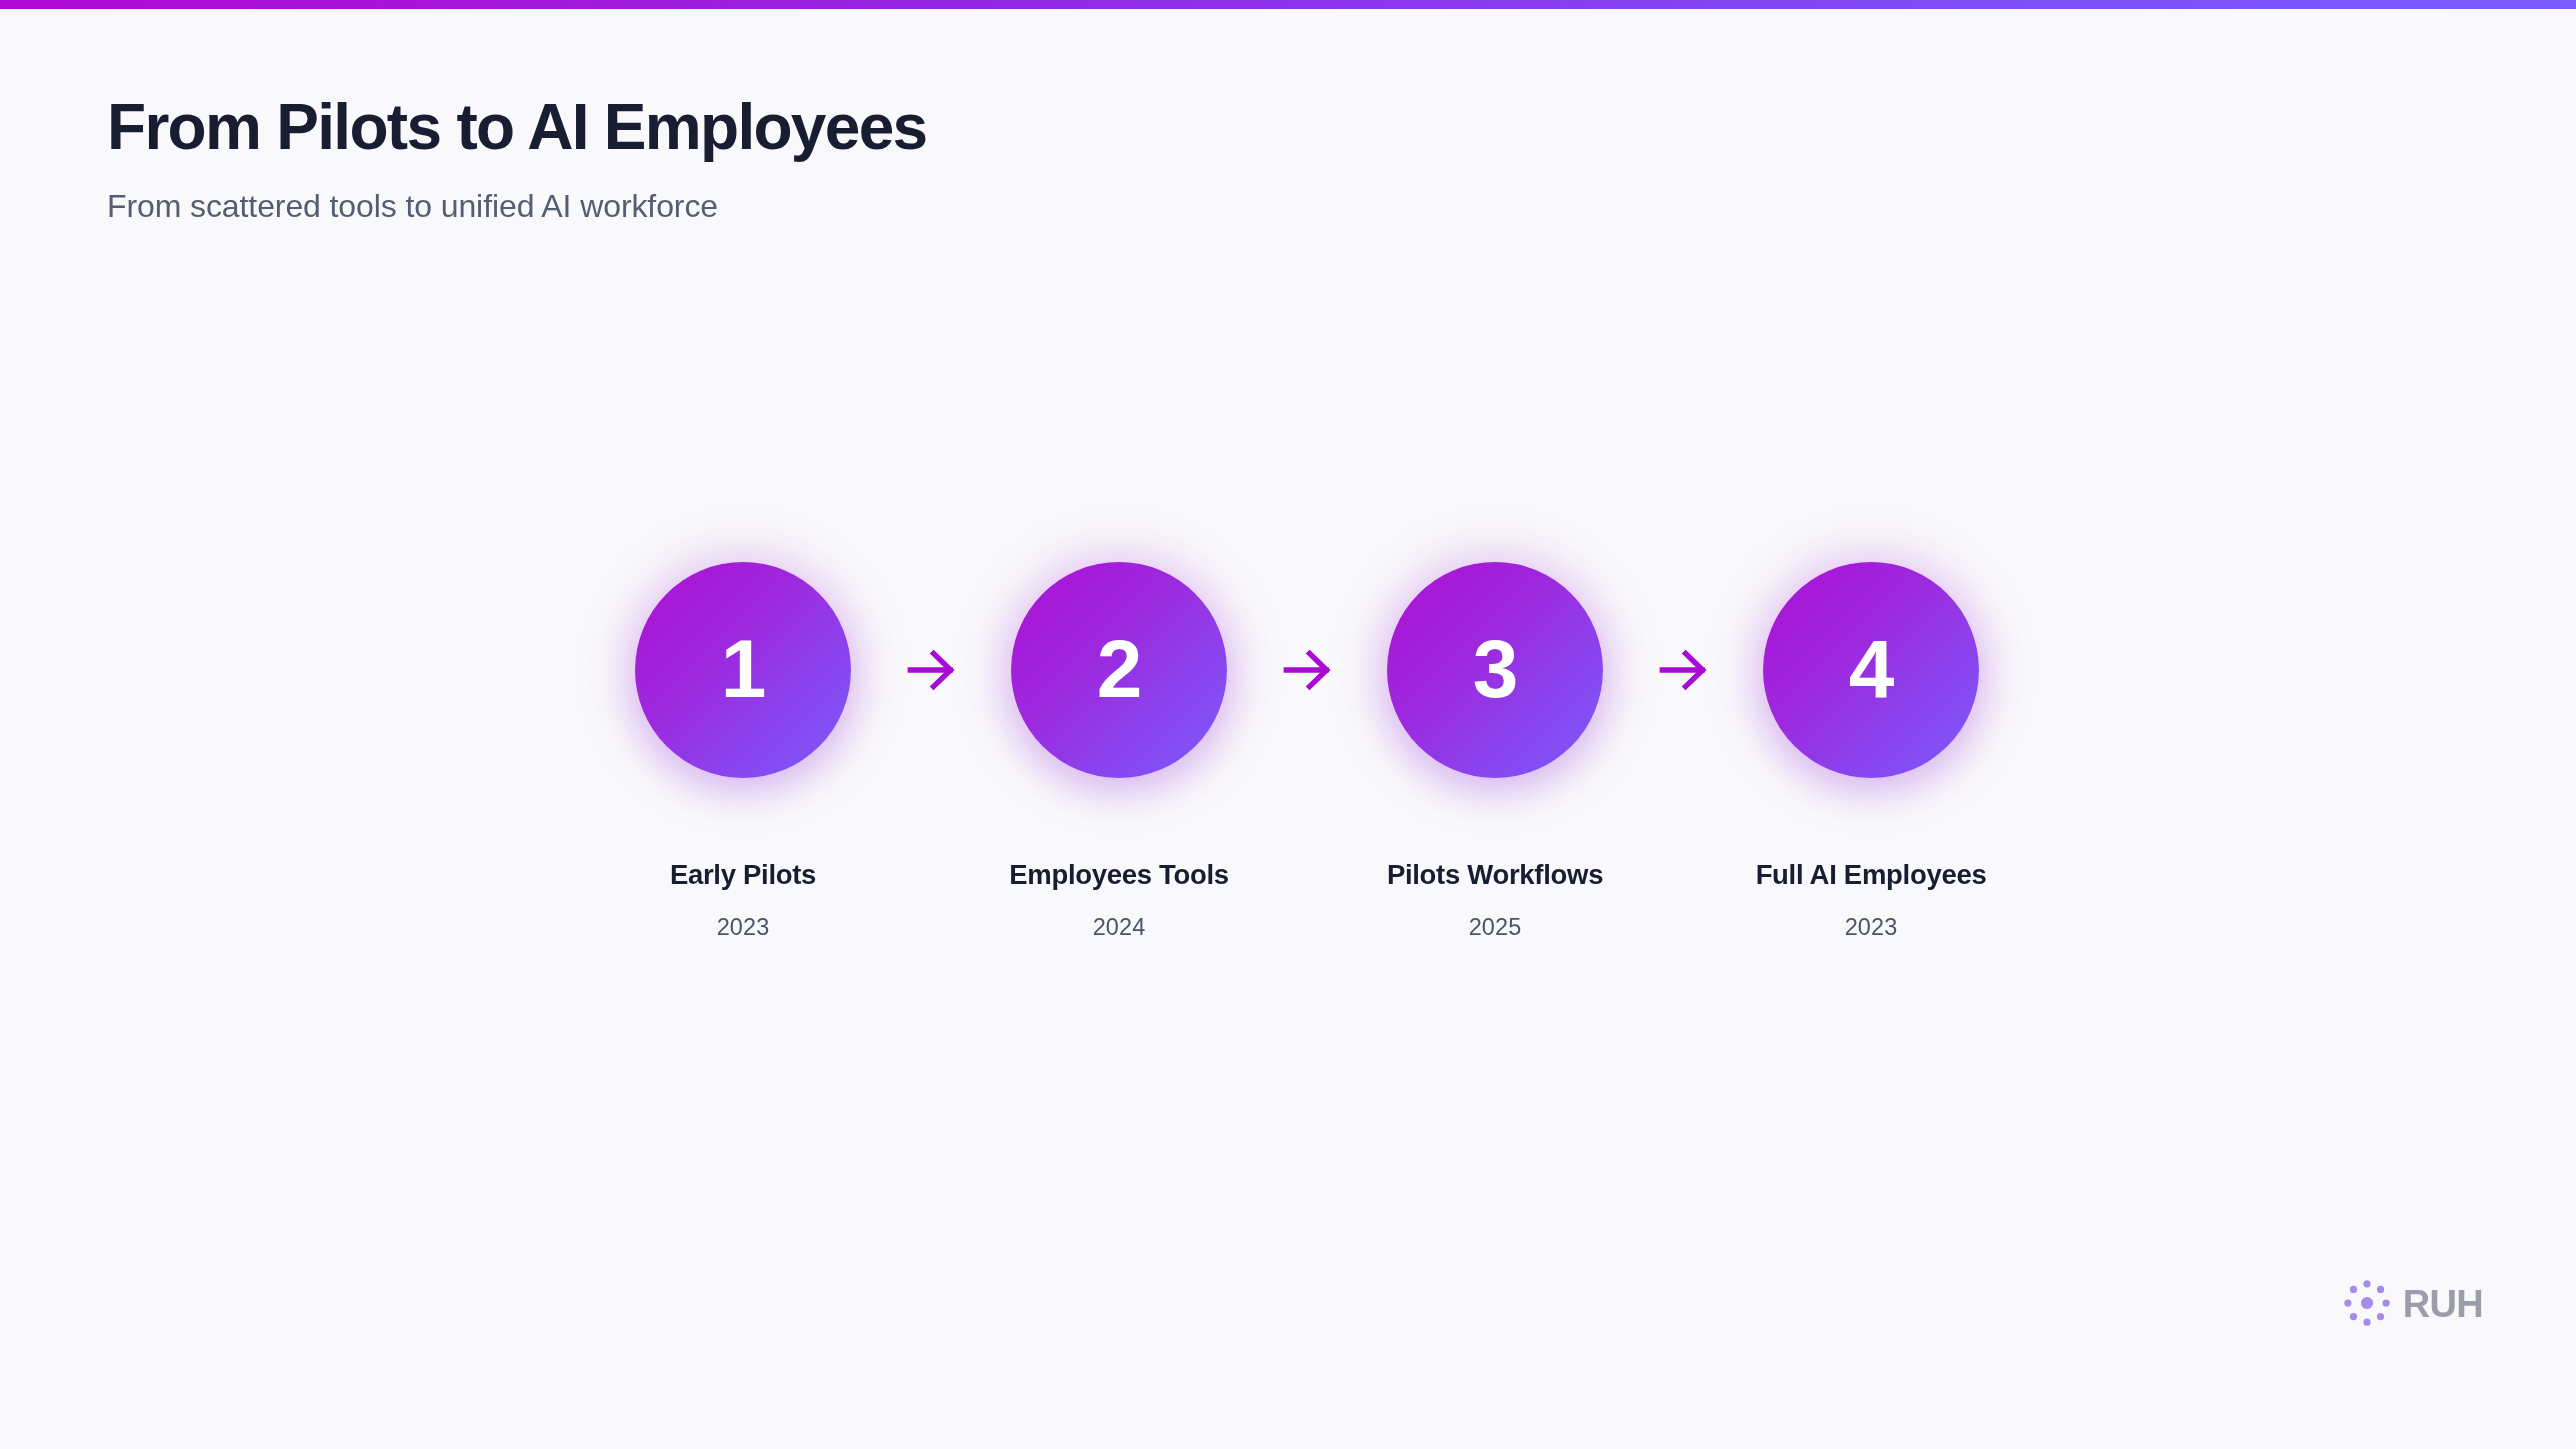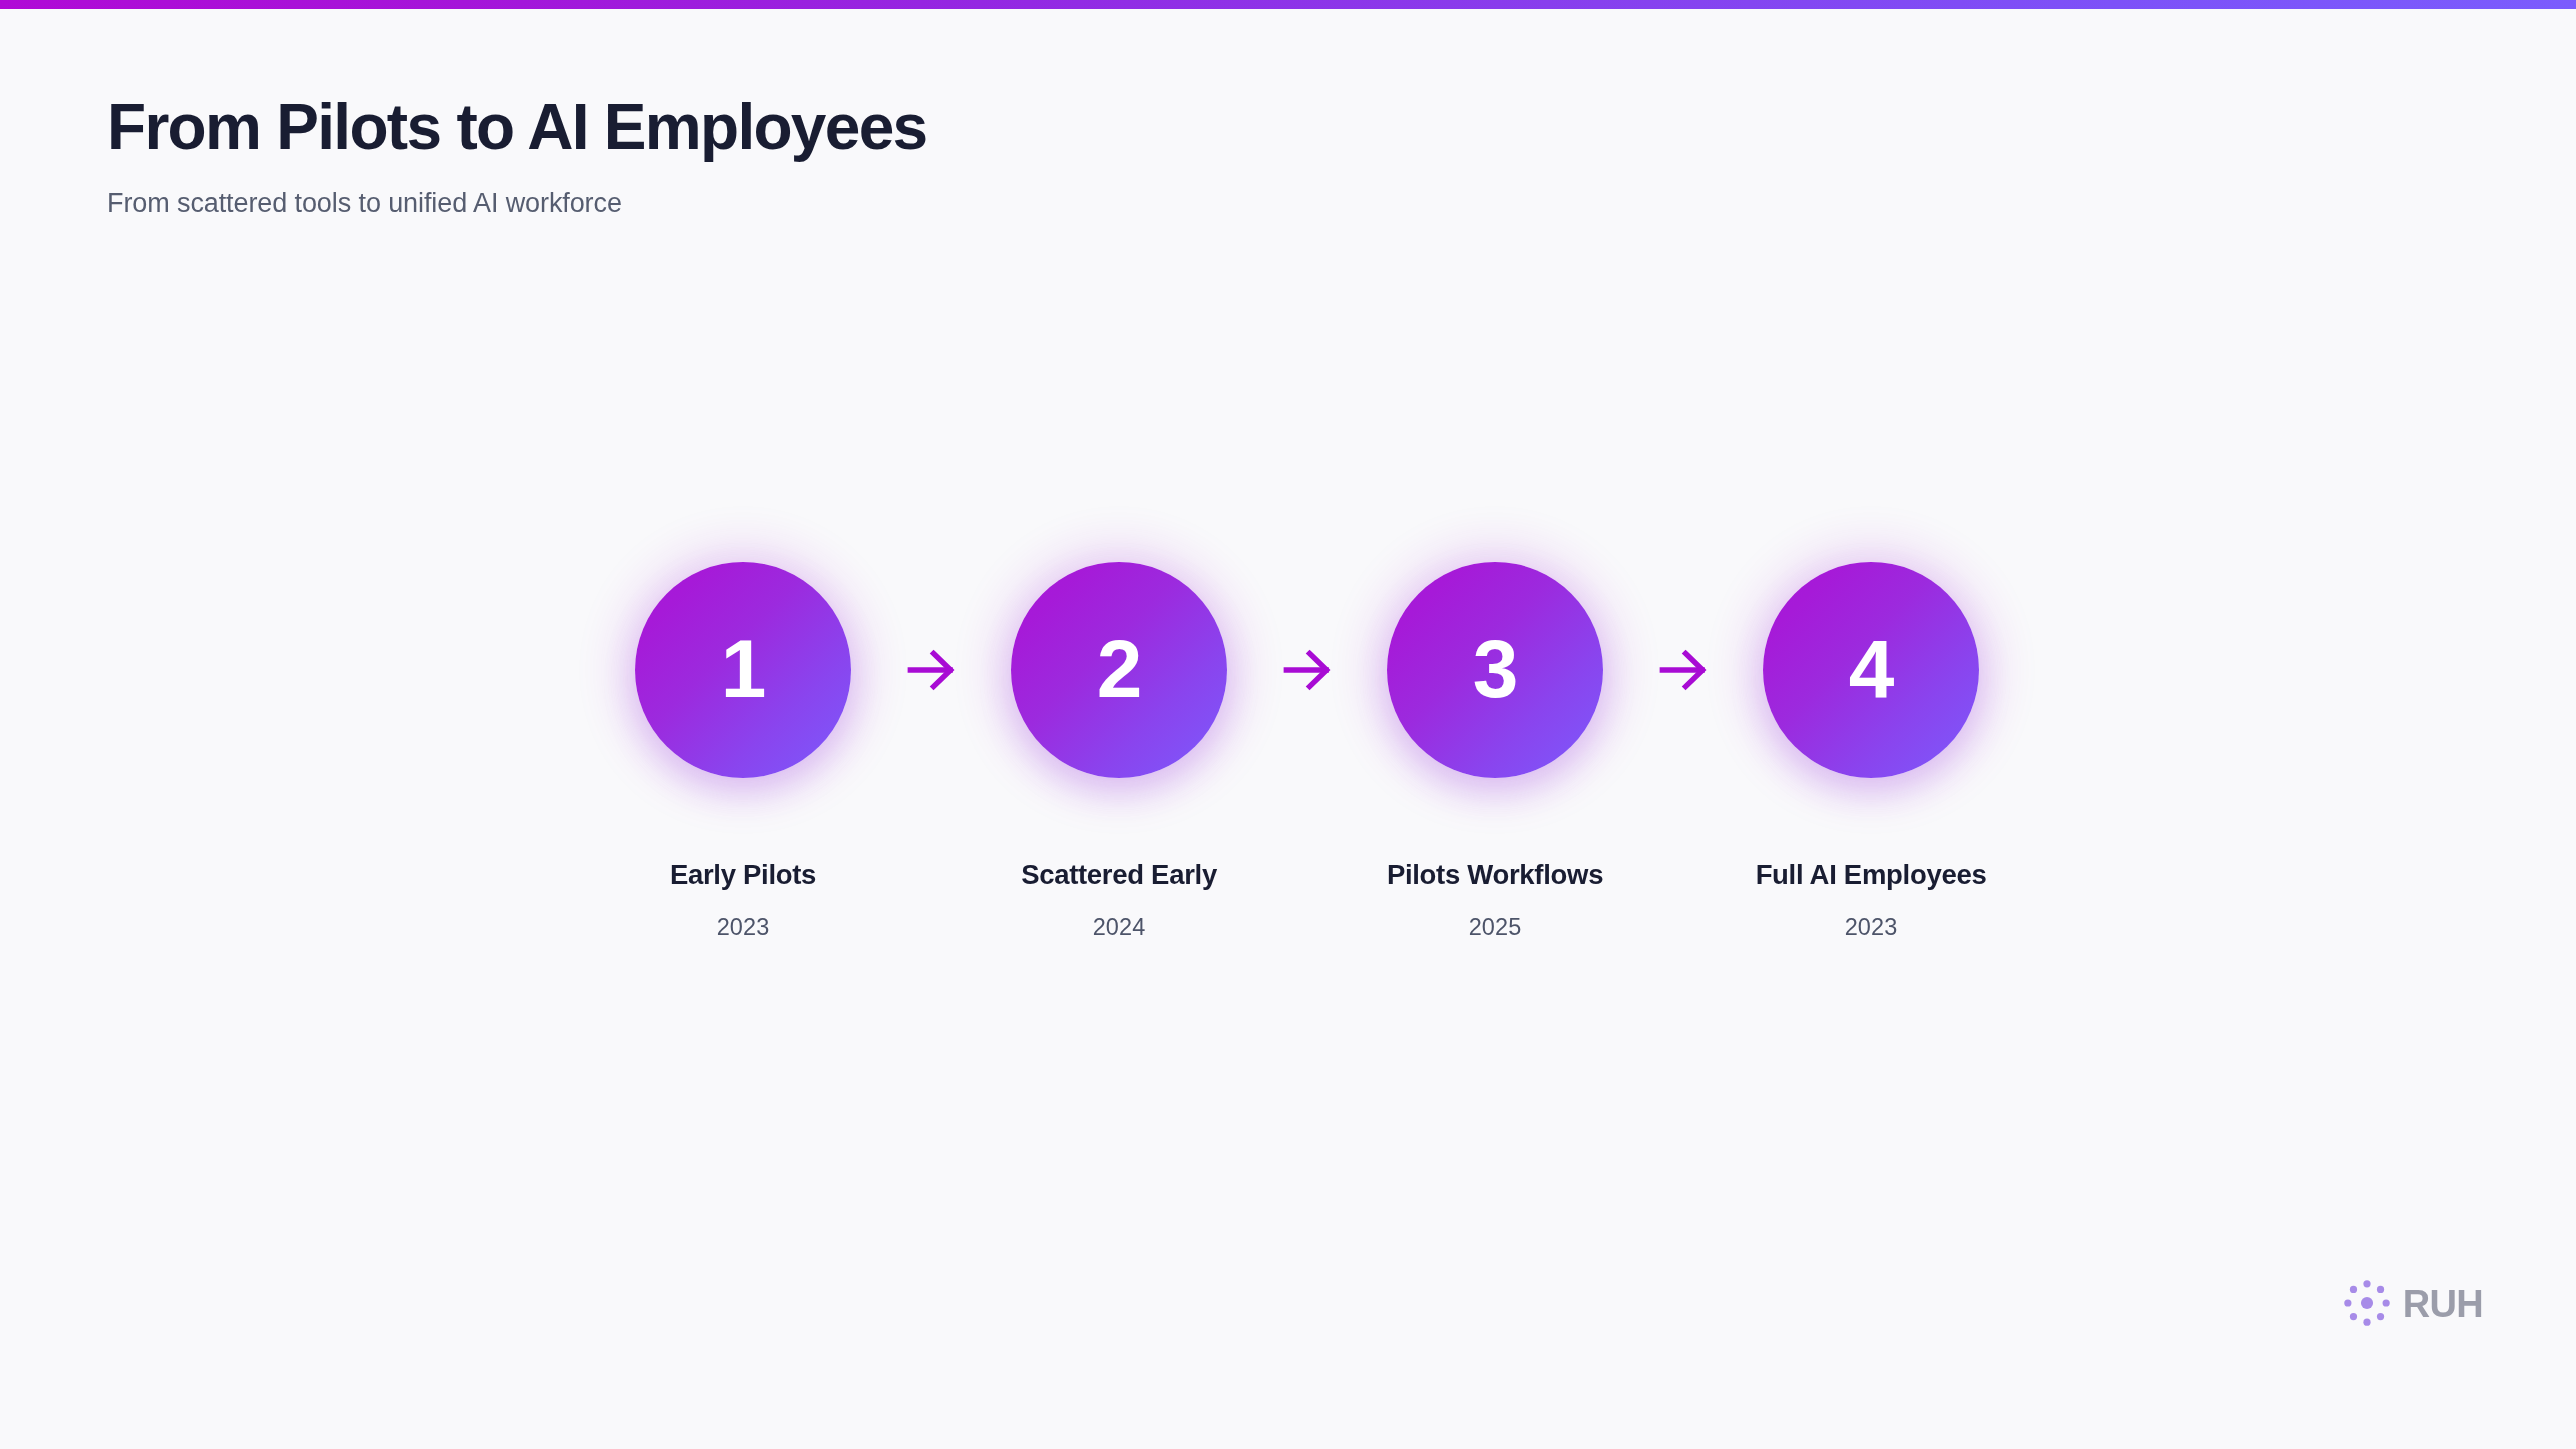--- a/index.html
+++ b/index.html
@@ -40,21 +40,21 @@
     font-size: 64px;
     font-weight: 700;
     letter-spacing: -1.7px;
     color: #191d32;
     line-height: 1.06;
     white-space: nowrap;
   }
 
   .page-subtitle {
     margin-top: 24px;
-    font-size: 27px;
+    font-size: 32px;
     font-weight: 400;
     letter-spacing: -0.1px;
     color: #565d70;
     line-height: 1.3;
     white-space: nowrap;
   }
 
   
   .timeline {
     position: absolute;
@@ -189,21 +189,21 @@
           <line x1="4" y1="12" x2="19.4" y2="12"></line>
           <polyline points="13,5.6 19.6,12 13,18.4"></polyline>
         </svg>
       </span>
     </div>
 
     <div class="step">
       <div class="step-circle">
         <span class="step-number">2</span>
       </div>
-      <div class="step-label">Scattered Early</div>
+      <div class="step-label">Employees Tools</div>
       <div class="step-year">2024</div>
     </div>
 
     <div class="connector">
       <span>
         <svg viewBox="0 0 24 24" fill="none" stroke="#a80bd4" stroke-width="2.1" stroke-linecap="square" stroke-linejoin="miter">
           <line x1="4" y1="12" x2="19.4" y2="12"></line>
           <polyline points="13,5.6 19.6,12 13,18.4"></polyline>
         </svg>
       </span>

